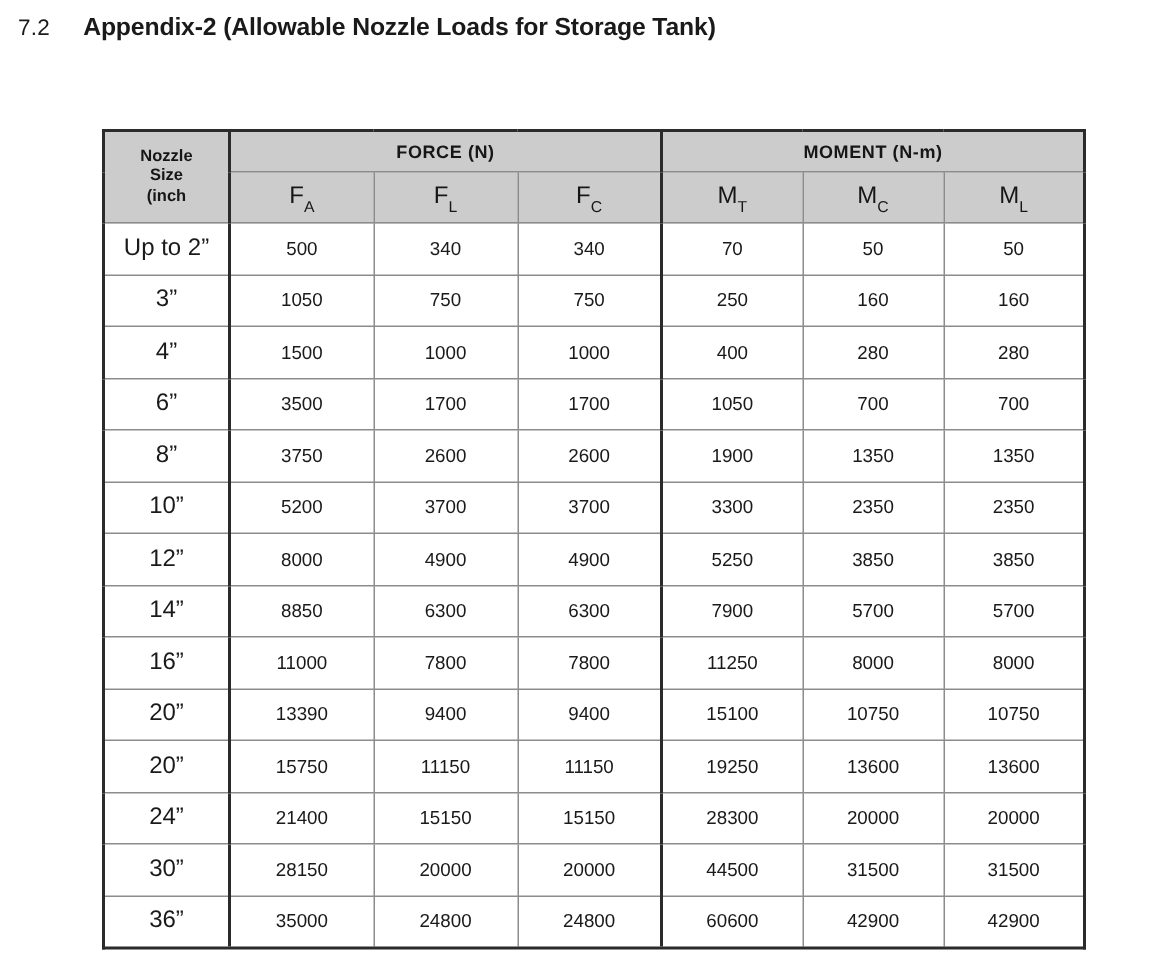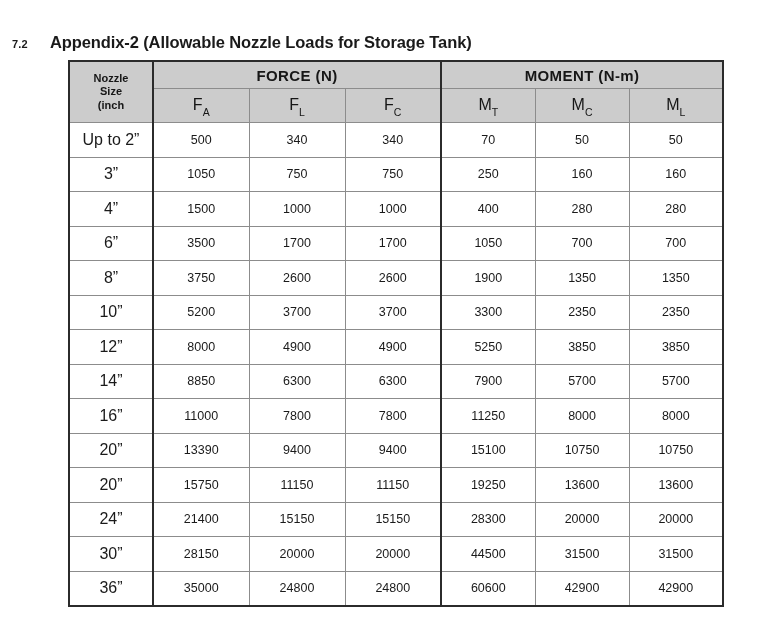--- a/index.html
+++ b/index.html
@@ -19,37 +19,36 @@
   
   .section-heading {
     position: absolute;
     left: 12px;
     top: 9px;
     display: flex;
     align-items: baseline;
     white-space: nowrap;
   }
   .section-number {
-    font-size: 11px;
-    font-weight: bold;
+    font-size: 15px;
+    font-weight: normal;
     letter-spacing: 0.2px;
   }
   .section-title {
     font-size: 16.5px;
     font-weight: bold;
     margin-left: 22px;
     letter-spacing: -0.1px;
-    margin-top: 24px;
   }
 
   
   .table-wrap {
     position: absolute;
     left: 68px;
-    top: 60px;
+    top: 86px;
     width: 654px;
   }
   table.loads {
     border-collapse: collapse;
     width: 654px;
     table-layout: fixed;
   }
   table.loads th,
   table.loads td {
     border: 1px solid #8c8c8c;
@@ -61,21 +60,21 @@
   
   table.loads {
     outline: none;
   }
   .hdr-group, .hdr-sub, .hdr-nozzle {
     background: #cccccc;
     font-weight: bold;
     color: #161616;
   }
   .hdr-group {
-    font-size: 15px;
+    font-size: 12px;
     letter-spacing: 0.4px;
     height: 26px;
     border-top: 2px solid #2b2b2b !important;
   }
   .hdr-nozzle {
     font-size: 11px;
     line-height: 13.5px;
     height: 60px;
     border-top: 2px solid #2b2b2b !important;
     border-left: 2px solid #2b2b2b !important;

